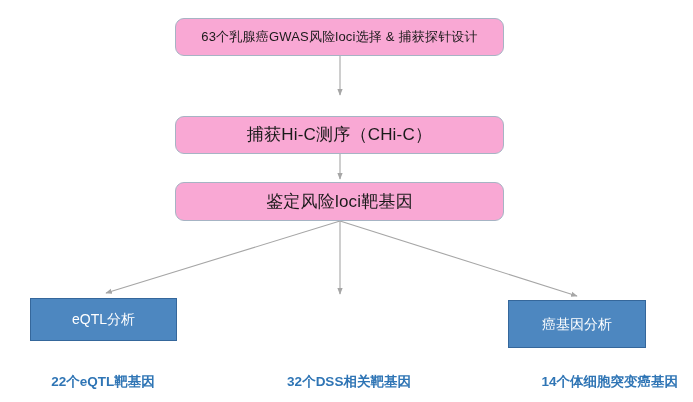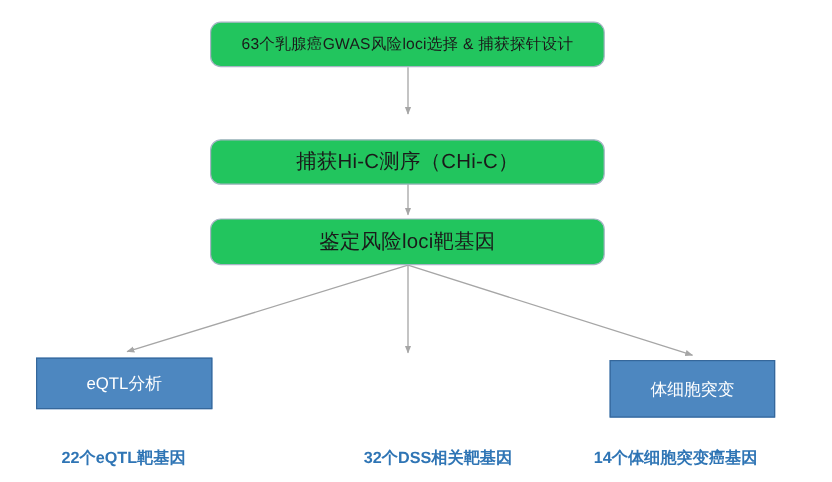--- a/index.html
+++ b/index.html
@@ -22,21 +22,21 @@
     position: absolute;
     left: 0;
     top: 0;
     width: 693px;
     height: 402px;
     pointer-events: none;
   }
   .proc-box {
     position: absolute;
     box-sizing: border-box;
-    background: #22c55e;
+    background: #f9a8d4;
     border: 1px solid #a6b4c4;
     border-radius: 9px;
     display: flex;
     align-items: center;
     justify-content: center;
     color: #1a1a1a;
     text-align: center;
     line-height: 1.25;
     letter-spacing: 0.2px;
     white-space: nowrap;
@@ -69,22 +69,22 @@
   .result-label {
     position: absolute;
     font-size: 13.5px;
     font-weight: bold;
     color: #2f75b5;
     text-align: center;
     white-space: nowrap;
     line-height: 1;
   }
   #result-1 { left: 12px;  top: 375px; width: 182px; }
-  #result-2 { left: 274px; top: 375px; width: 182px; }
-  #result-3 { left: 468px; top: 375px; width: 190px; }
+  #result-2 { left: 258px; top: 375px; width: 182px; }
+  #result-3 { left: 488px; top: 375px; width: 190px; text-align: right; }
 </style>
 </head>
 <body>
 
 <div id="canvas">
 
   <svg id="wires" viewBox="0 0 693 402" xmlns="http://www.w3.org/2000/svg">
     <defs>
       <marker id="arrowhead" markerWidth="7" markerHeight="7" refX="5.4" refY="3" orient="auto" markerUnits="strokeWidth">
         <path d="M0,0.6 L6,3 L0,5.4 z" fill="#a6a6a6"></path>
@@ -113,21 +113,21 @@
   <div class="proc-box" id="proc-3">
     <span>鉴定风险loci靶基因</span>
   </div>
 
   <div class="blue-box" id="blue-1">
     <span class="line1">eQTL分析</span>
   </div>
 
 
   <div class="blue-box" id="blue-3">
-    <span class="line1">体细胞突变</span>
+    <span class="line1">癌基因分析</span>
   </div>
 
   <div class="result-label" id="result-1">22个eQTL靶基因</div>
 
   <div class="result-label" id="result-2">32个DSS相关靶基因</div>
 
   <div class="result-label" id="result-3">14个体细胞突变癌基因</div>
 
 </div>
 

